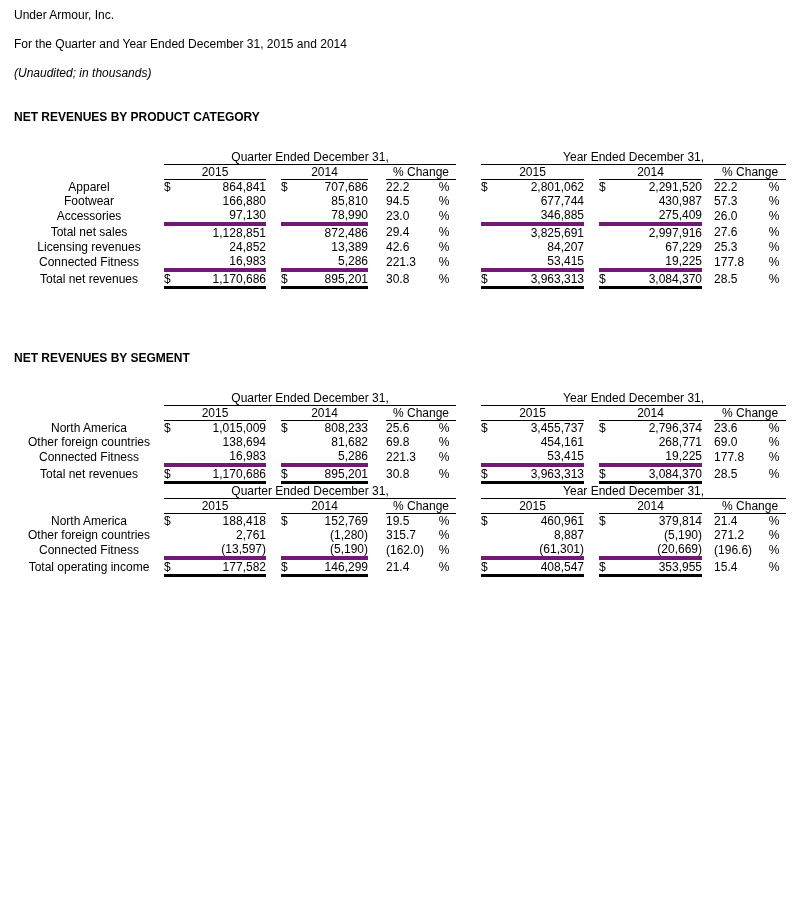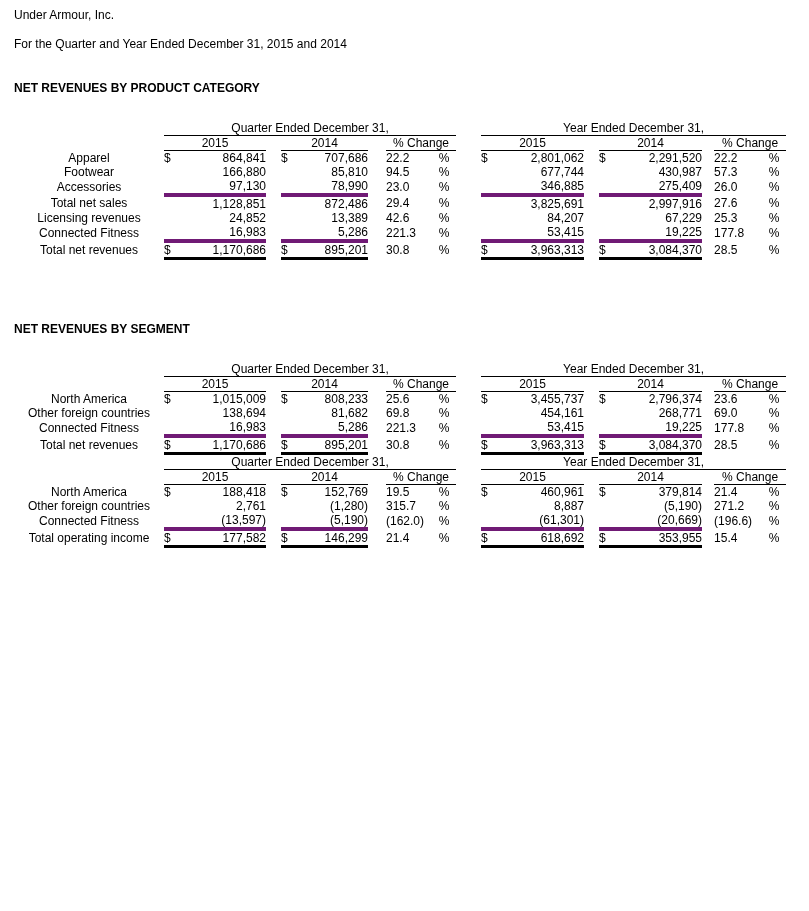--- a/index.html
+++ b/index.html
@@ -29,20 +29,21 @@
   .sym  { text-align:center; }
   .tl   { border-top:4px solid #701a75; }
   .bl   { border-bottom:3px solid #000; }
 </style>
 </head>
 <body>
 
 <div class="page">
   <p class="hline">Under Armour, Inc.</p>
   <p class="hline">For the Quarter and Year Ended December 31, 2015 and 2014</p>
+  <p class="hline note">(Unaudited; in thousands)</p>
   <div id="tables-container">
       <p class="section-title first">NET REVENUES BY PRODUCT CATEGORY</p>
       <table class="fin">
         <colgroup>
           <col style="width: 150px;">
           <col style="width: 18px;">
           <col style="width: 84px;">
           <col style="width: 15px;">
           <col style="width: 18px;">
           <col style="width: 69px;">
@@ -460,21 +461,21 @@
             <td class="dol tl bl">$</td>
             <td class="amt tl bl">177,582</td>
             <td></td>
             <td class="dol tl bl">$</td>
             <td class="amt tl bl">146,299</td>
             <td></td>
             <td class="chg">21.4</td>
             <td class="sym">%</td>
             <td></td>
             <td class="dol tl bl">$</td>
-            <td class="amt tl bl">618,692</td>
+            <td class="amt tl bl">408,547</td>
             <td></td>
             <td class="dol tl bl">$</td>
             <td class="amt tl bl">353,955</td>
             <td></td>
             <td class="chg">15.4</td>
             <td class="sym">%</td>
           </tr>
         </tbody>
       </table>
     </div>

